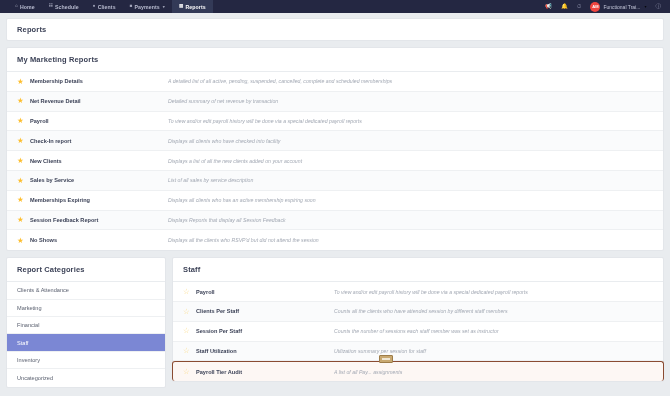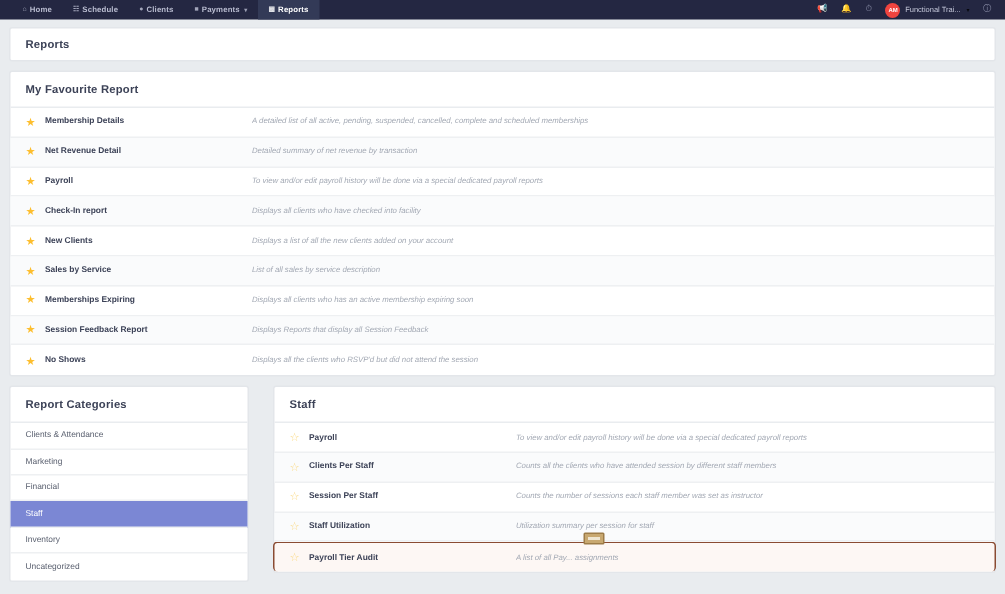--- a/index.html
+++ b/index.html
@@ -88,21 +88,21 @@
   }
   .rdesc {
     flex: 1 1 auto;
     font-size: 5.2px;
     font-style: italic;
     color: #a3a9b4;
     white-space: nowrap; overflow: hidden;
   }
 
   
-  .lower { display: flex; gap: 16px; margin-top: 6px; }
+  .lower { display: flex; gap: 6px; margin-top: 6px; }
   .col-left  { width: 160px; flex: 0 0 160px; }
   .col-right { flex: 1 1 auto; }
 
   .cat-item {
     padding: 0 10px;
     height: 17.4px;
     display: flex; align-items: center;
     font-size: 5.6px;
     color: #5b6170;
     border-bottom: 1px solid #eef0f2;
@@ -181,21 +181,21 @@
 <div class="page">
 
   <div class="card">
     <div class="card-head" style="border-bottom:none;padding:6px 10px;">
       <div class="card-title">Reports</div>
     </div>
   </div>
 
   <div class="card" style="margin-top:6px;">
     <div class="card-head">
-      <div class="card-title">My Favourite Report</div>
+      <div class="card-title">My Marketing Reports</div>
     </div>
 
     <div class="rrow">
       <span class="star filled">★</span>
       <span class="rname">Membership Details</span>
       <span class="rdesc">A detailed list of all active, pending, suspended, cancelled, complete and scheduled memberships</span>
     </div>
     <div class="rrow alt">
       <span class="star filled">★</span>
       <span class="rname">Net Revenue Detail</span>

